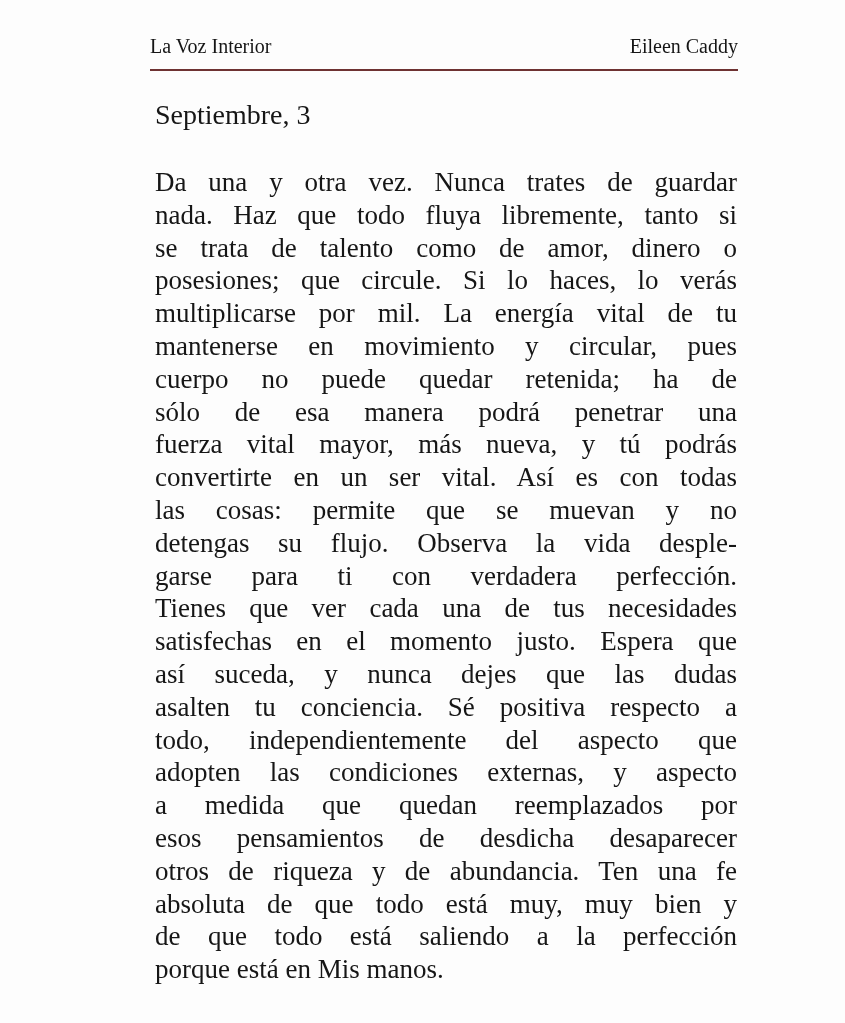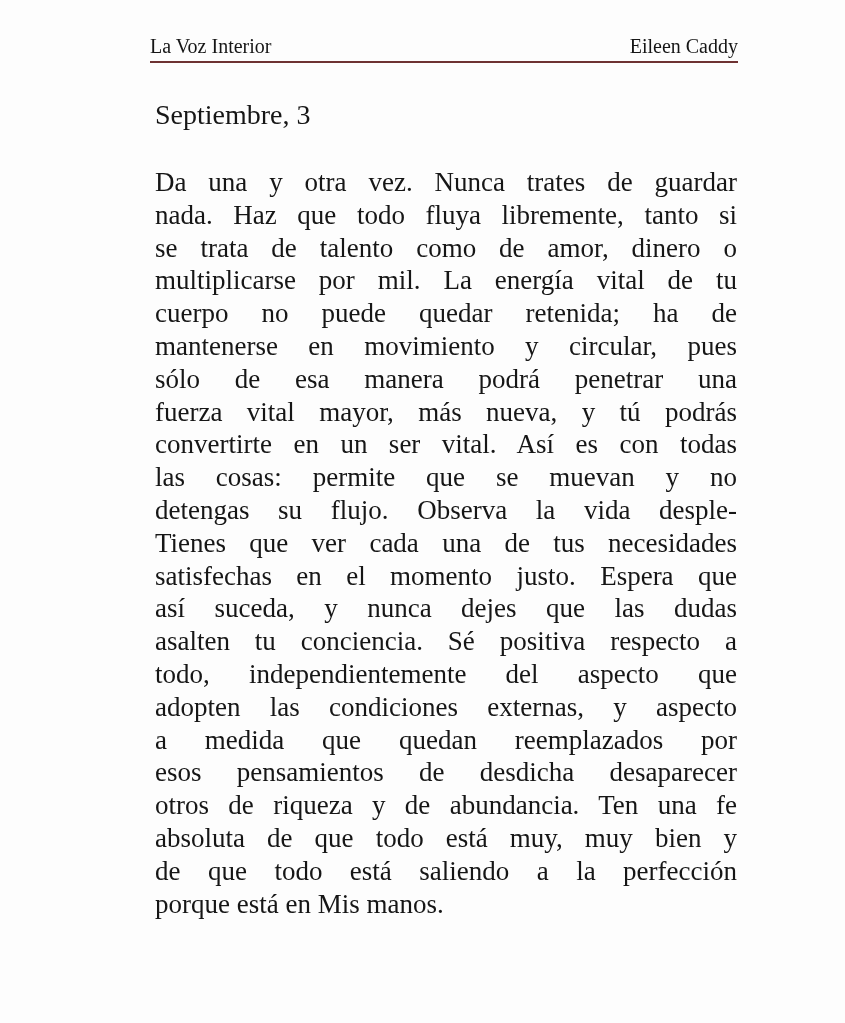--- a/index.html
+++ b/index.html
@@ -21,21 +21,21 @@
   .running-header {
     position: absolute;
     left: 150px;
     width: 588px;
     top: 36px;
     display: flex;
     justify-content: space-between;
     align-items: baseline;
     font-size: 20px;
     line-height: 21px;
-    padding-bottom: 4px;
+    padding-bottom: 12px;
     border-bottom: 2px solid var(--rule);
   }
   .date-heading {
     position: absolute;
     left: 155px;
     top: 99px;
     font-size: 28px;
     font-weight: normal;
     line-height: 32px;
     text-align: center;
@@ -66,28 +66,30 @@
     <span>La Voz Interior</span>
     <span>Eileen Caddy</span>
   </div>
 
   <h2 class="date-heading">Septiembre, 3</h2>
 
   <div class="body-paragraph">
       <div class="line">Da una y otra vez. Nunca trates de guardar</div>
       <div class="line">nada. Haz que todo fluya libremente, tanto si</div>
       <div class="line">se trata de talento como de amor, dinero o</div>
+      <div class="line">posesiones; que circule. Si lo haces, lo verás</div>
       <div class="line">multiplicarse por mil. La energía vital de tu</div>
+      <div class="line">mantenerse en movimiento y circular, pues</div>
       <div class="line">cuerpo no puede quedar retenida; ha de</div>
-      <div class="line">mantenerse en movimiento y circular, pues</div>
       <div class="line">sólo de esa manera podrá penetrar una</div>
       <div class="line">fuerza vital mayor, más nueva, y tú podrás</div>
       <div class="line">convertirte en un ser vital. Así es con todas</div>
       <div class="line">las cosas: permite que se muevan y no</div>
       <div class="line">detengas su flujo. Observa la vida desple-</div>
+      <div class="line">garse para ti con verdadera perfección.</div>
       <div class="line">Tienes que ver cada una de tus necesidades</div>
       <div class="line">satisfechas en el momento justo. Espera que</div>
       <div class="line">así suceda, y nunca dejes que las dudas</div>
       <div class="line">asalten tu conciencia. Sé positiva respecto a</div>
       <div class="line">todo, independientemente del aspecto que</div>
       <div class="line">adopten las condiciones externas, y aspecto</div>
       <div class="line">a medida que quedan reemplazados por</div>
       <div class="line">esos pensamientos de desdicha desaparecer</div>
       <div class="line">otros de riqueza y de abundancia. Ten una fe</div>
       <div class="line">absoluta de que todo está muy, muy bien y</div>

